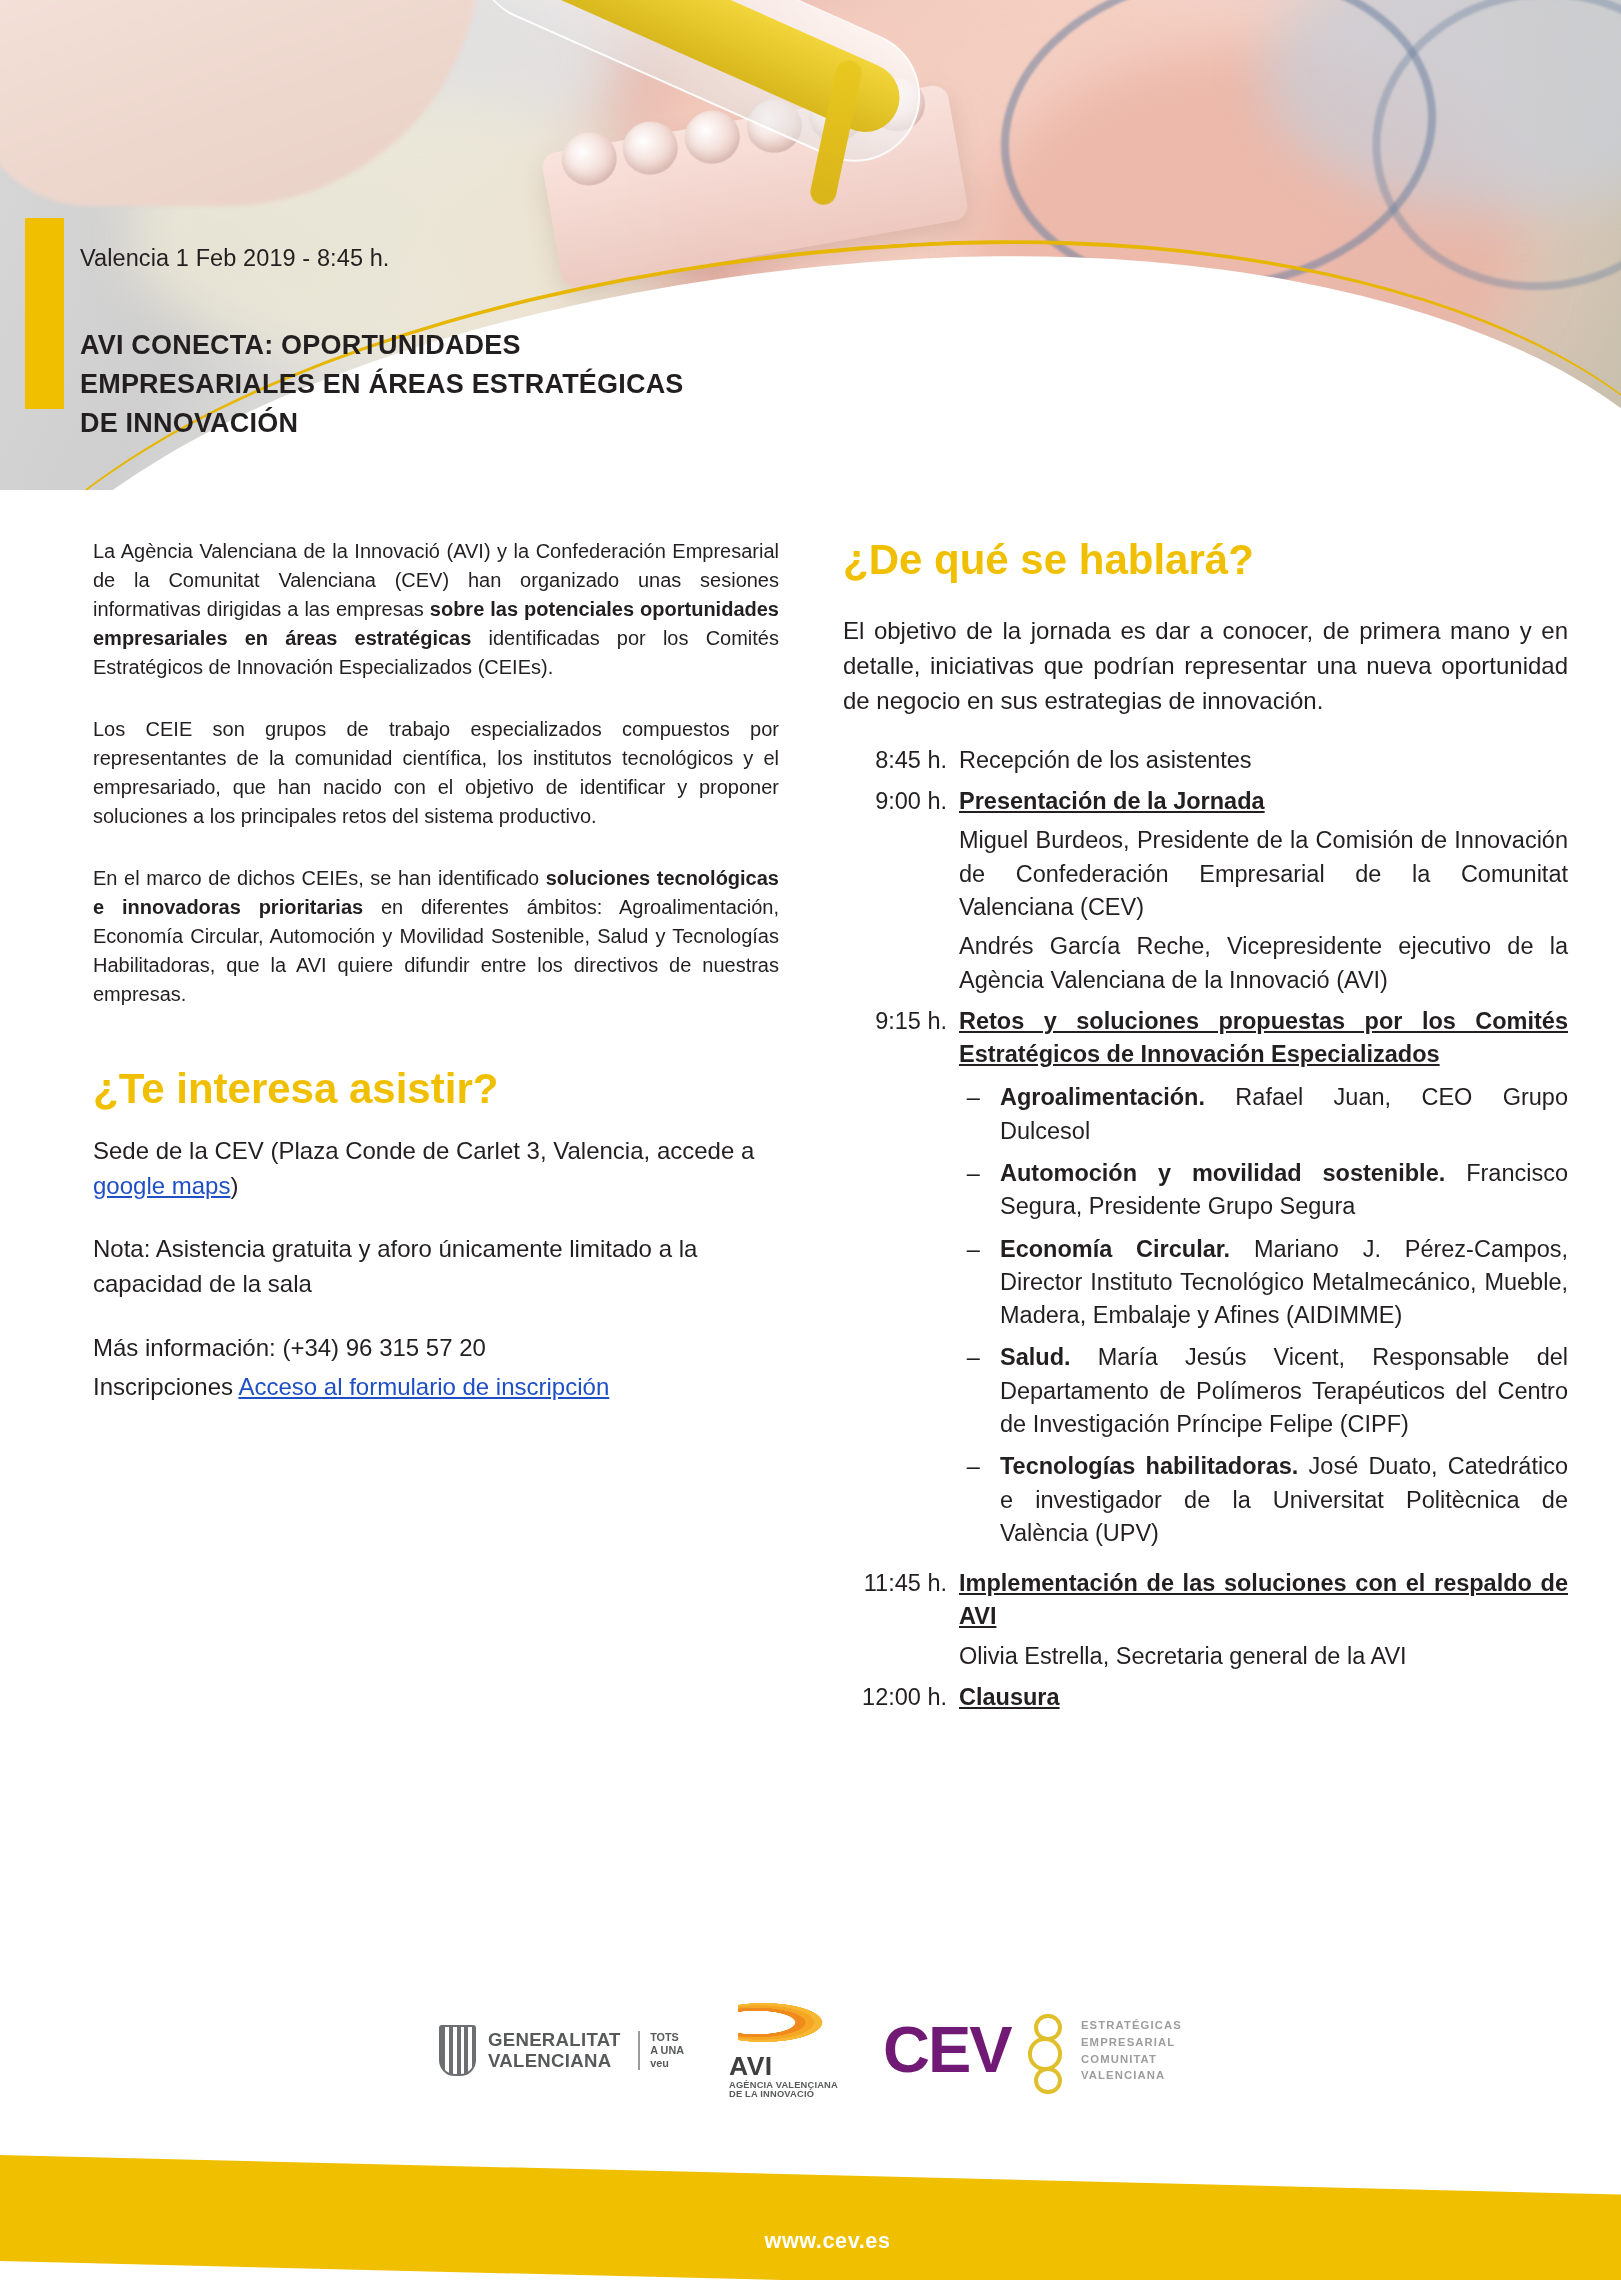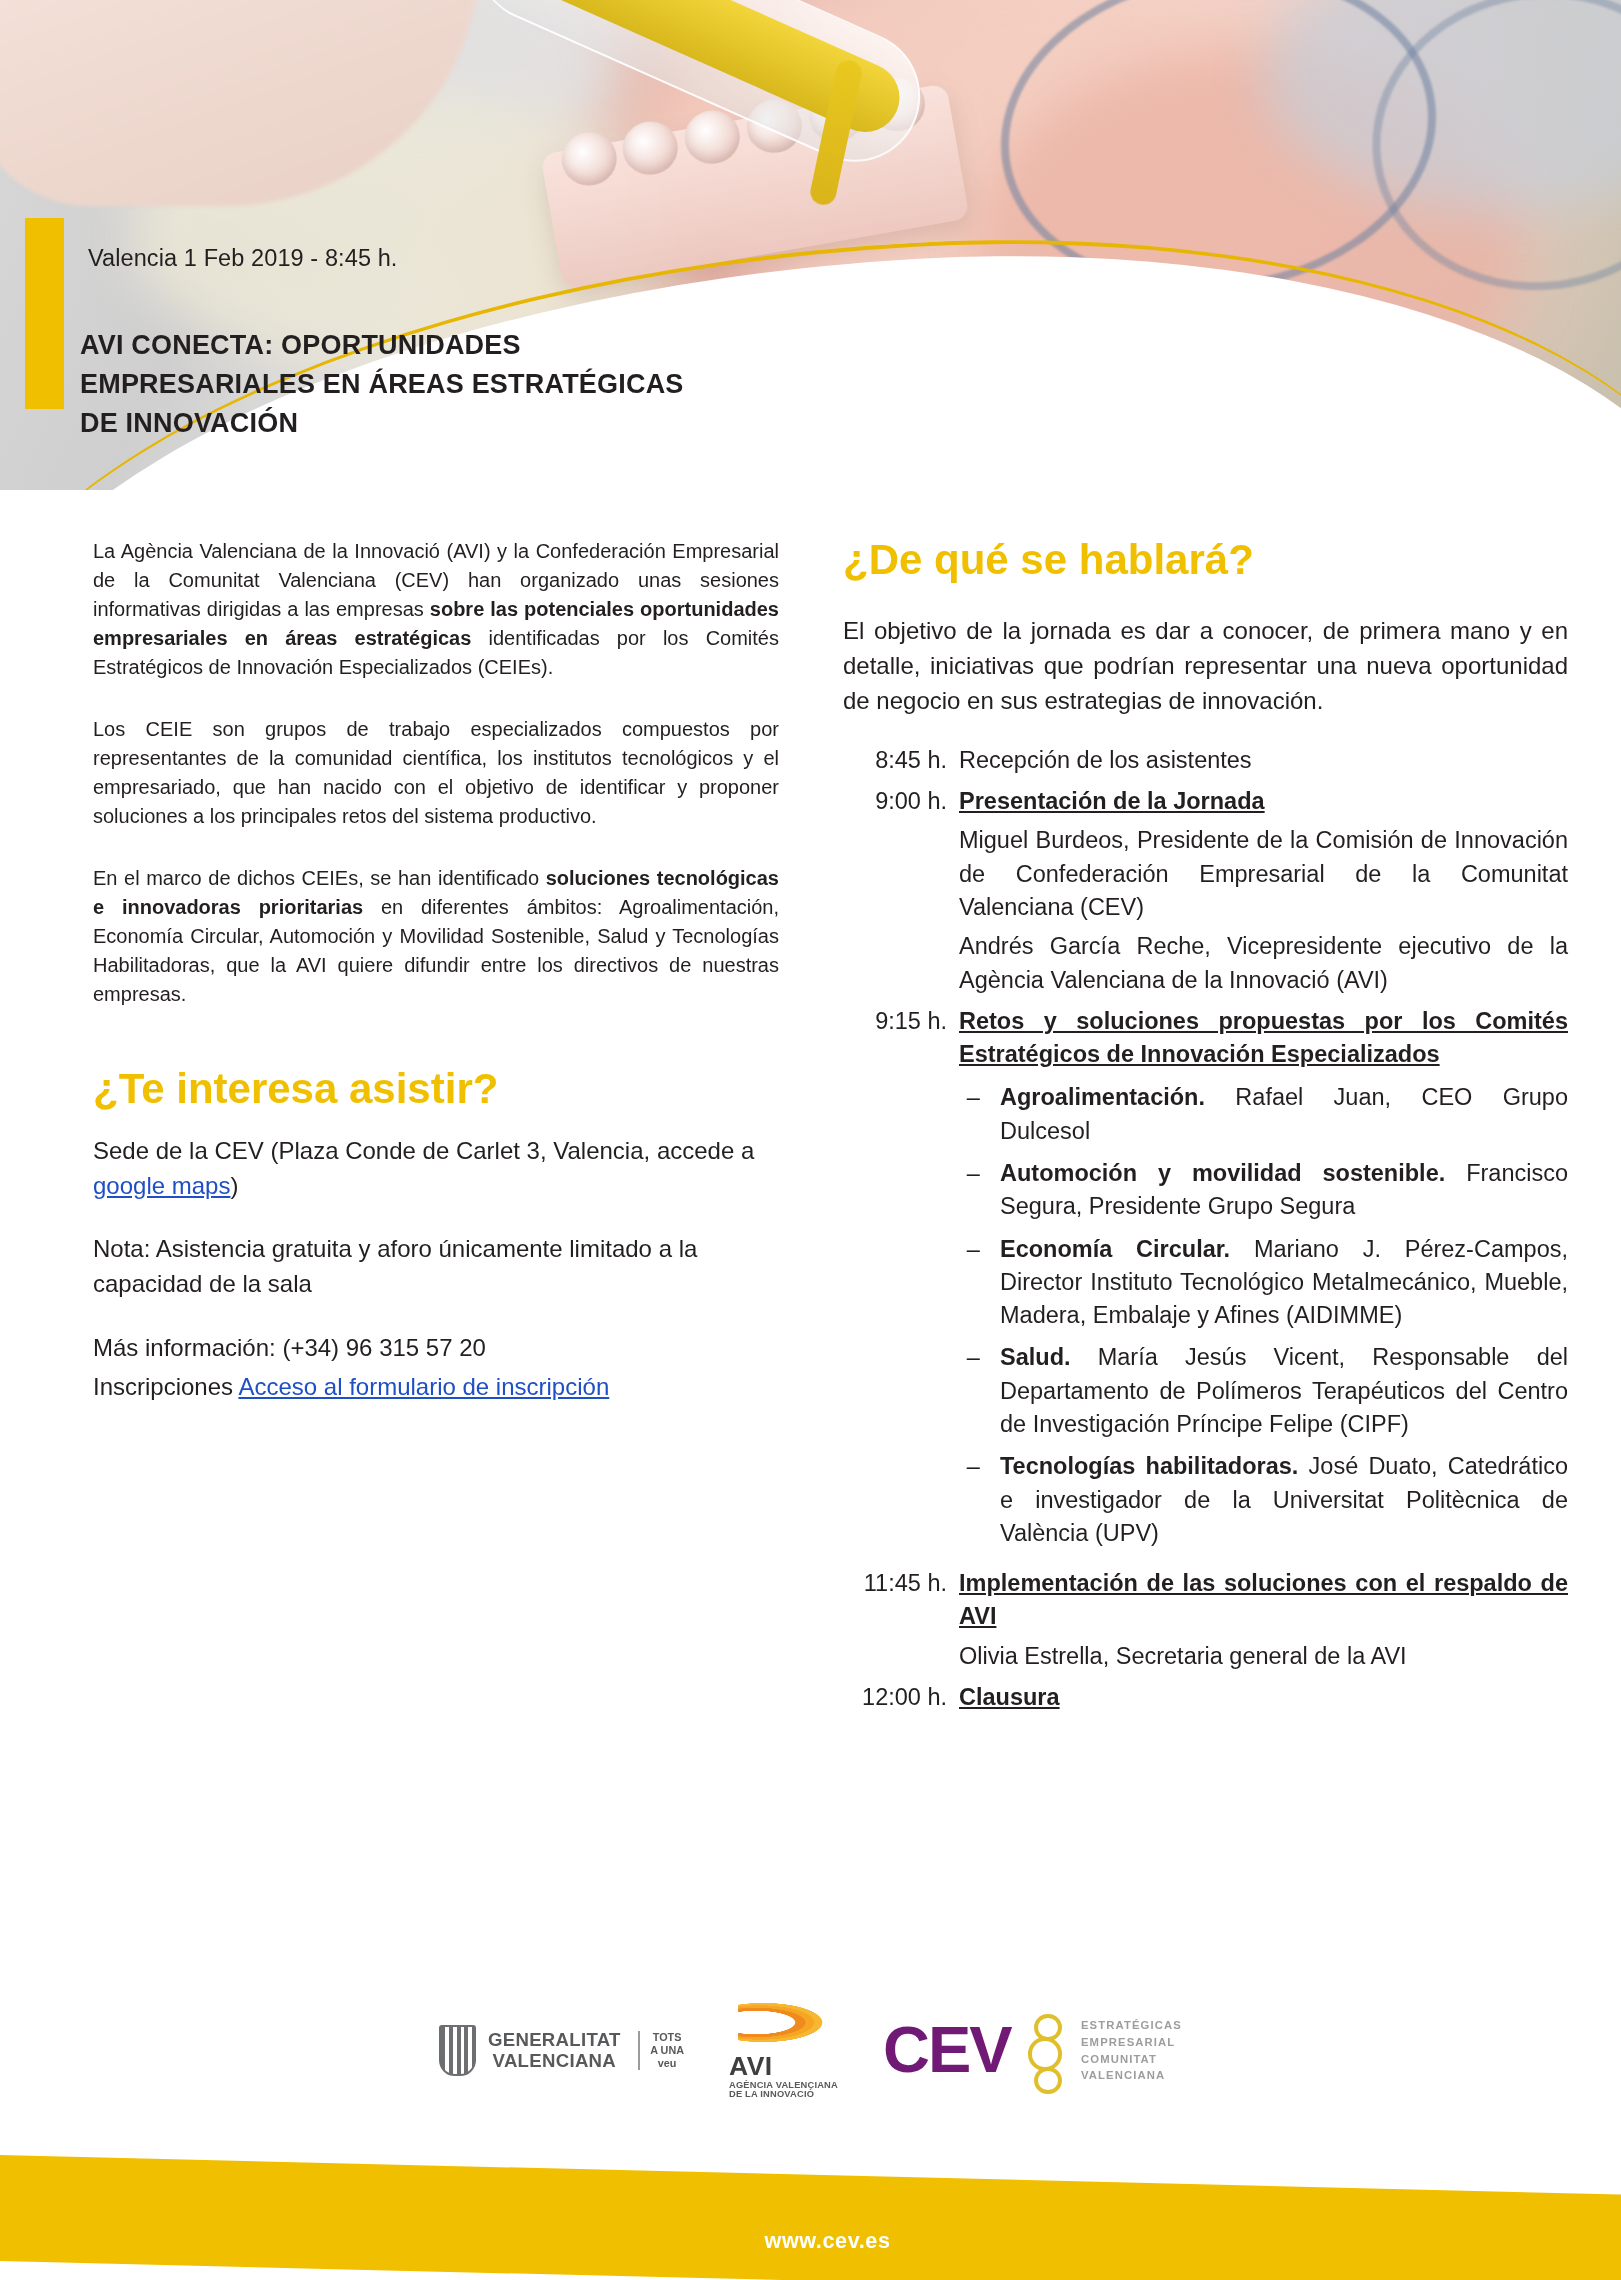--- a/index.html
+++ b/index.html
@@ -147,21 +147,21 @@
 
   
   .title-bar {
     position:absolute;
     left:24.5px; top:218px;
     width:39px; height:191px;
     background:#f0c000;
   }
   .meta-line {
     position:absolute;
-    left:88px; top:245px;
+    left:80px; top:245px;
     font-size:23.5px;
     color:#231f20;
     letter-spacing:0.1px;
   }
   .main-title {
     position:absolute;
     left:80px; top:326px;
     width:745px;
     font-size:27px;
     font-weight:bold;
@@ -298,21 +298,21 @@
   .logos {
     position:absolute;
     left:0; bottom:167px;
     width:1621px;
     height:127px;
     display:flex;
     align-items:center;
     justify-content:center;
     gap:45px;
   }
-  .logo-gva { display:flex; align-items:center; gap:11.8px;text-align:center; }
+  .logo-gva { display:flex; align-items:center; gap:11.8px; }
   .gva-shield {
     width:33px; height:47px;
     background:
       repeating-linear-gradient(90deg,#6d6e71 0 3.9px, #ffffff 3.9px 7.8px);
     border:2px solid #6d6e71;
     border-radius:2.9px 2.9px 15.7px 15.7px;
   }
   .gva-text {
     font-size:18.6px; font-weight:bold; color:#58595b; line-height:1.12;
     letter-spacing:0.3px;

